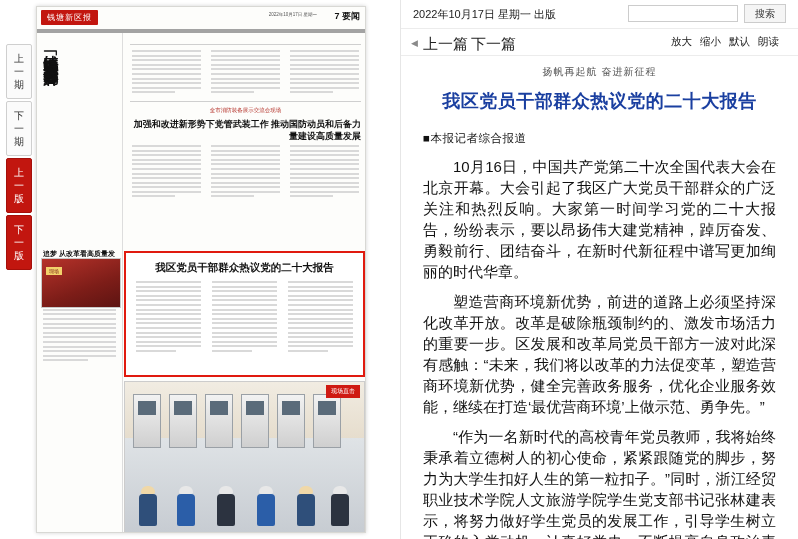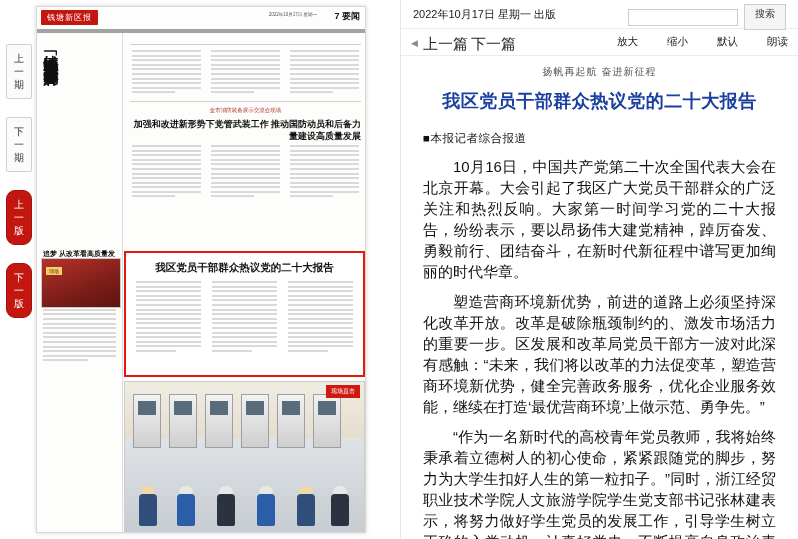--- a/index.html
+++ b/index.html
@@ -29,42 +29,41 @@
     flex: none;
     overflow: hidden;
   }
   .nav-col {
     position: absolute;
     left: 6px;
     top: 44px;
     width: 46px;
     display: flex;
     flex-direction: column;
-    gap: 18px;
+    gap: 2px;
     z-index: 5;
   }
   .nav-btn {
     width: 26px;
     border: 1px solid #cfcfcf;
     background: #fbfbfb;
     color: #333;
     font-size: 10px;
     line-height: 13px;
     padding: 7px 4px;
     text-align: center;
     letter-spacing: 0;
     box-sizing: border-box;
     border-radius: 2px;
     cursor: pointer;
   }
   .nav-btn.red {
     background: #c2160f;
     border-color: #a50f0a;
     color: #ffffff;
-    border-radius: 9px;
   }
 
   .paper {
     position: absolute;
     left: 36px;
     top: 6px;
     width: 330px;
     height: 527px;
     background: #fdfdfb;
     border: 1px solid #d8d8d4;
@@ -342,21 +341,21 @@
     font-size: 10px;
     padding: 0 4px;
     box-sizing: border-box;
     outline: none;
     color: #333;
     background: #fff;
   }
   .search-btn {
     margin-left: 6px;
     width: 42px;
-    height: 26px;
+    height: 19px;
     border: 1px solid #cccccc;
     background: #f5f5f5;
     font-size: 10px;
     color: #333;
     line-height: 17px;
     text-align: center;
     cursor: pointer;
     box-sizing: border-box;
   }
 
@@ -376,24 +375,24 @@
     position: absolute;
     top: 6px;
     font-size: 15px;
     color: #222;
     cursor: pointer;
   }
   .prev-link { left: 22px; }
   .next-link { left: 70px; }
   .zoom-tools {
     position: absolute;
-    right: 10px;
+    right: 19px;
     top: 6px;
     display: flex;
-    gap: 29px;
+    gap: 8px;
     font-size: 10.5px;
     color: #222;
   }
   .zoom-tools span { cursor: pointer; }
 
   .article {
     position: absolute;
     left: 0;
     right: 0;
     top: 55px;

